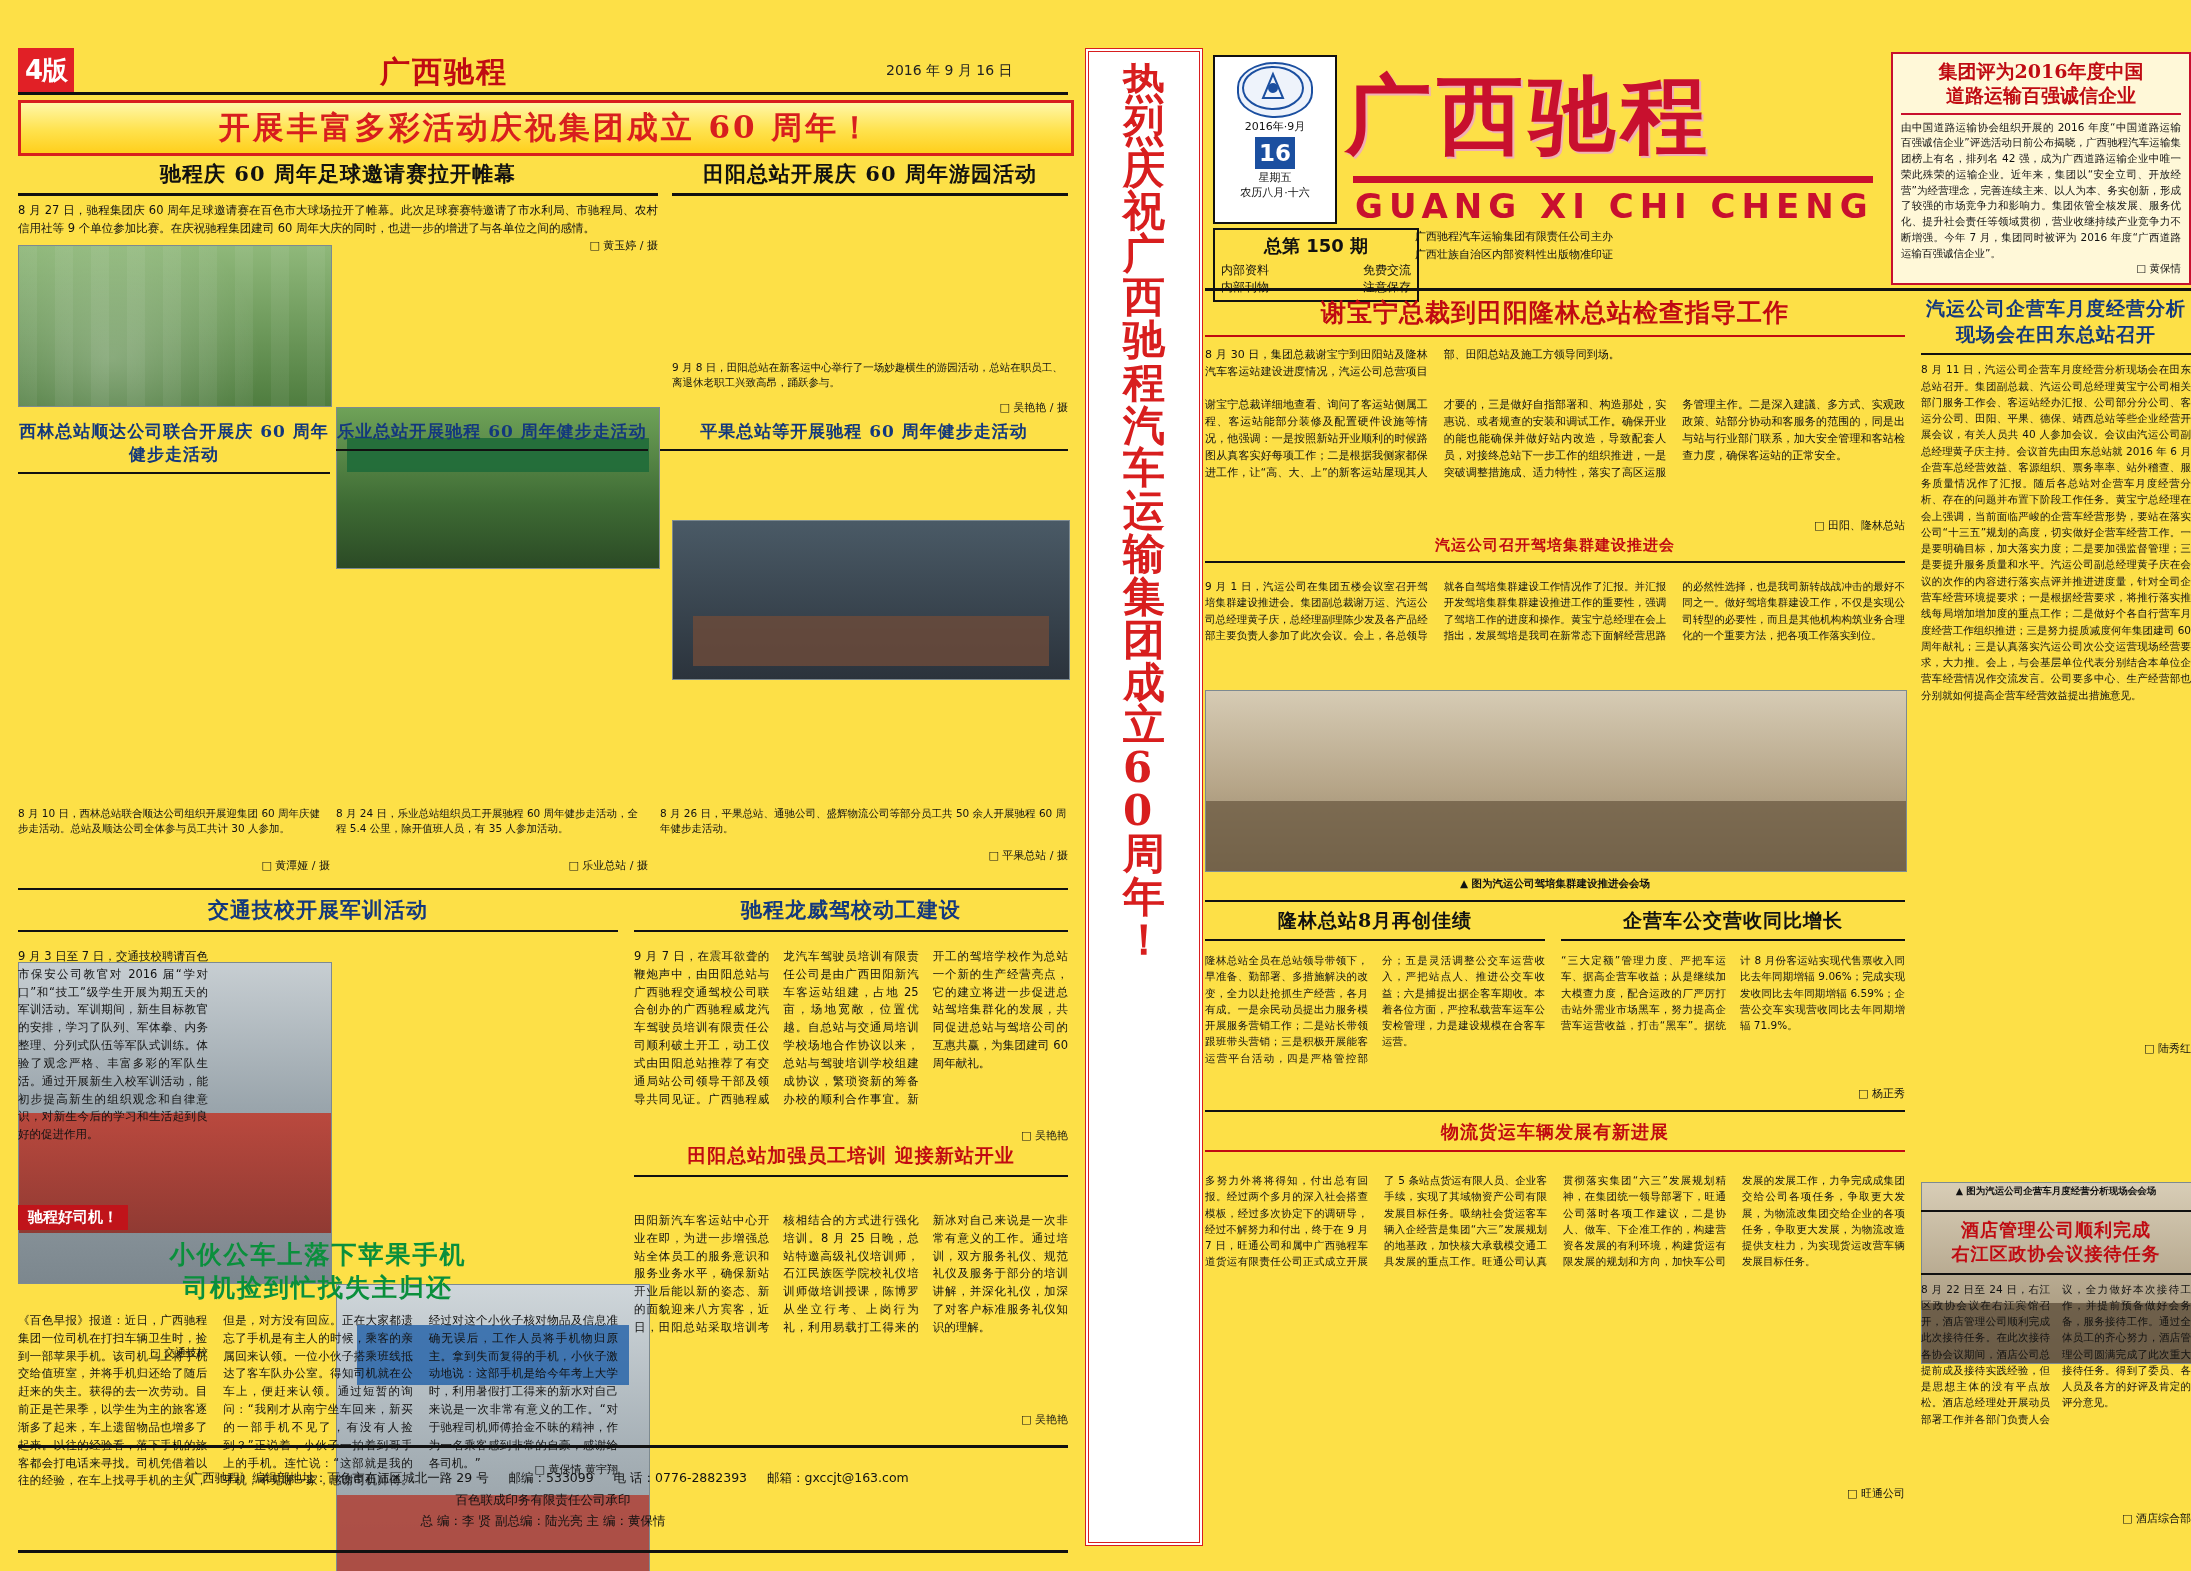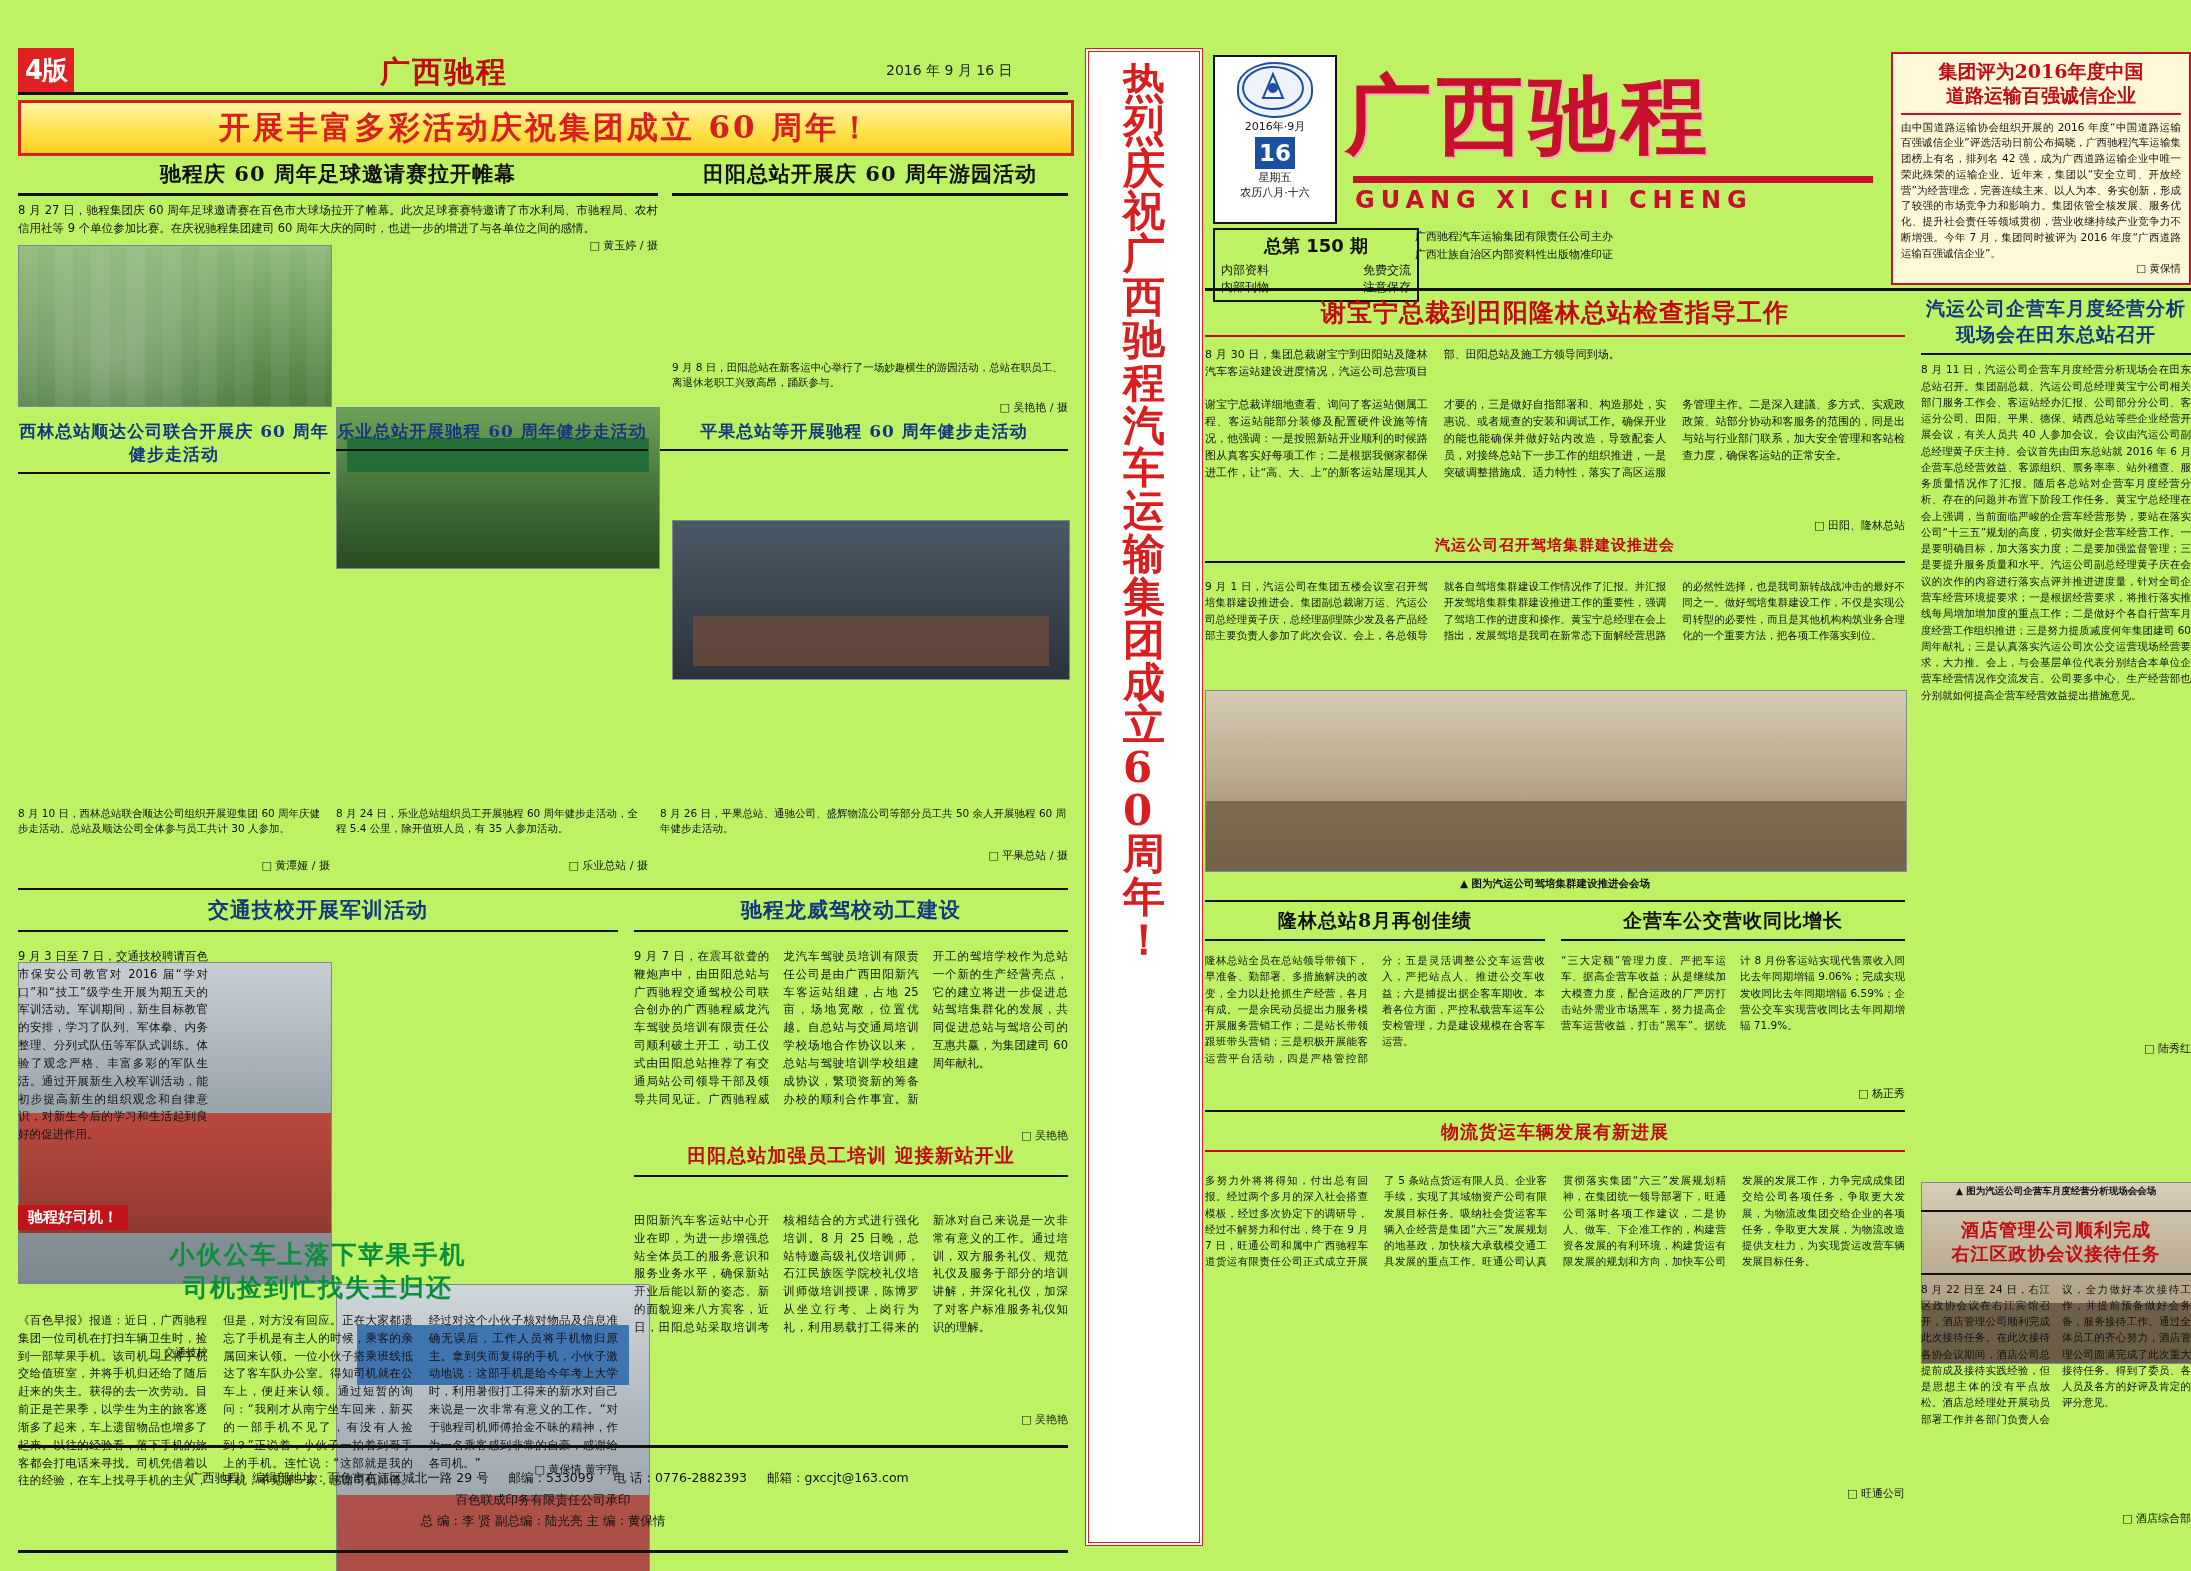--- a/index.html
+++ b/index.html
@@ -1,17 +1,17 @@
 <!DOCTYPE html>
 <html><head>
 <meta charset="utf-8">
 <style>
   html,body{margin:0;padding:0;background:#ffffff;}
   body{width:2191px;height:1571px;font-family:"DejaVu Sans","Liberation Sans",sans-serif;color:#111;overflow:hidden;}
-  .page{position:relative;width:2191px;height:1571px;background:#bef264;}
+  .page{position:relative;width:2191px;height:1571px;background:#fde047;}
 
   
   .abs{position:absolute;}
   .photo{background:#9aa6ad;position:relative;overflow:hidden;border:1px solid #7d8a91;}
   .photo .ph-grad{position:absolute;inset:0;}
   .cap{font-size:10.5px;line-height:1.45;color:#111;}
 
   
   .left{position:absolute;left:0;top:0;width:1480px;height:1571px;}
   .pagenum{position:absolute;left:18px;top:48px;width:56px;height:44px;background:#e12026;color:#fff;font-weight:bold;font-size:26px;display:flex;align-items:center;justify-content:center;letter-spacing:-1px;}
@@ -28,21 +28,21 @@
   .body-t{font-size:11.5px;line-height:1.55;text-align:justify;}
   .sig{font-size:11px;text-align:right;}
 
   
   .centerband{position:absolute;left:1085px;top:48px;width:110px;height:1480px;background:#fff;border:4px double #d81e1e;display:flex;flex-direction:column;align-items:center;padding-top:10px;}
   .centerband .ch{font-size:42px;font-weight:bold;color:#d81e1e;font-family:"DejaVu Serif","Liberation Serif",serif;line-height:1.02;}
 
   
   .right{position:absolute;left:1205px;top:0;width:986px;height:1571px;}
   .gx-mast{position:absolute;left:140px;top:58px;font-size:86px;font-weight:bold;color:#c8102e;font-family:"DejaVu Serif","Liberation Serif",serif;letter-spacing:6px;text-shadow:2px 2px 0 #f0b0b5;}
-  .gx-pinyin{position:absolute;left:150px;top:186px;font-size:24px;font-weight:bold;color:#c8102e;letter-spacing:6px;}
+  .gx-pinyin{position:absolute;left:150px;top:186px;font-size:34px;font-weight:bold;color:#c8102e;letter-spacing:6px;}
   .gx-underline{position:absolute;left:148px;top:176px;width:520px;height:7px;background:#c8102e;}
 
   .datebox{position:absolute;left:8px;top:55px;width:120px;height:165px;border:2px solid #111;background:#fff;text-align:center;}
   .datebox .logo{width:72px;height:52px;margin:5px auto 2px;border:2px solid #1b4fa0;border-radius:50%/45%;position:relative;background:#eef3fb;}
   .datebox .num{width:40px;height:32px;margin:2px auto;background:#1b4fa0;color:#fff;font-size:23px;font-weight:bold;line-height:32px;}
   .datebox .t{font-size:11px;line-height:1.35;}
 
   .issuebox{position:absolute;left:8px;top:228px;width:190px;border:2px solid #111;padding:4px 6px;font-size:12px;}
   .topright-box{position:absolute;right:0;top:52px;width:280px;border:2px solid #c8102e;background:#fff8d8;padding:6px 8px;}
   .tr-title{font-size:19px;font-weight:bold;color:#c00b12;text-align:center;line-height:1.25;font-family:"DejaVu Serif","Liberation Serif",serif;}

